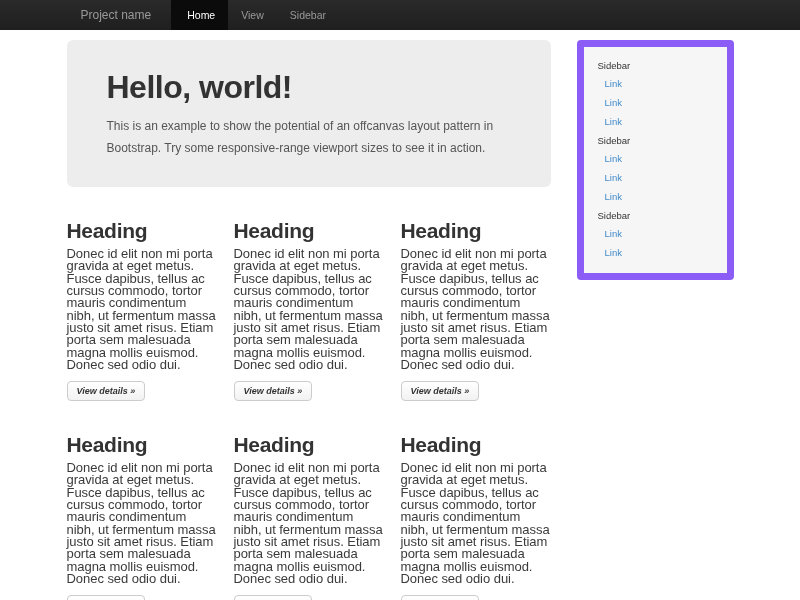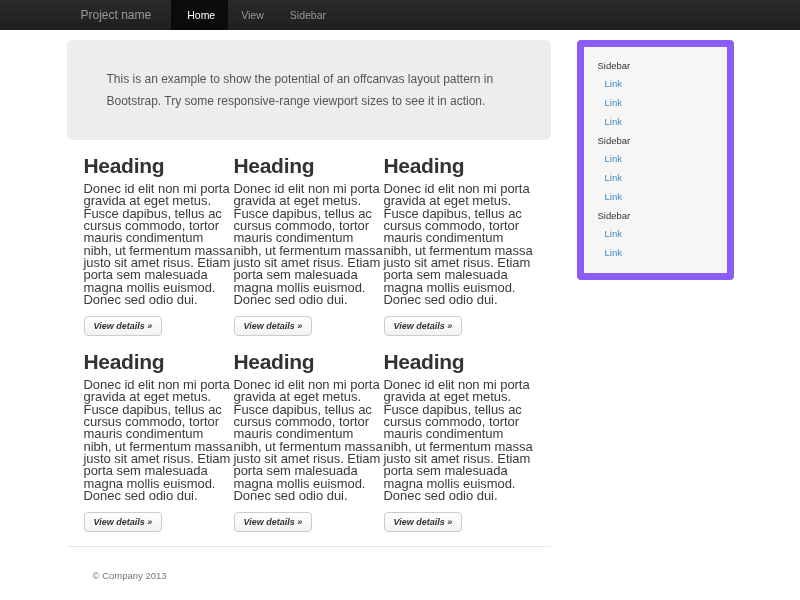--- a/index.html
+++ b/index.html
@@ -62,21 +62,21 @@
     margin: 0 0 10px;
     font-size: 32px; font-weight: bold; color: #333;
     letter-spacing: -0.5px;
   }
   .jumbotron p {
     margin: 0; max-width: 412px;
     font-size: 12px; line-height: 1.8; color: #555;
   }
 
   
-  .row { display: flex; margin-top: 14px; justify-content: center; }
+  .row { display: flex; gap: 17px; margin-top: 32px; justify-content: center; }
   .card { width: 150px; }
   .card h2 {
     margin: 0 0 6px;
     font-size: 21px; line-height: 23px;
     font-weight: bold; color: #333;
     letter-spacing: -0.3px;
   }
   .card p {
     margin: 0 0 9px;
     font-size: 13px; line-height: 12.3px;
@@ -125,20 +125,21 @@
         <a class="nav-item">Sidebar</a>
       </div>
   </div>
 </div>
 
 <div class="container">
 
   <div class="main">
 
     <div class="jumbotron">
+      <h1>Hello, world!</h1>
       <p>This is an example to show the potential of an offcanvas layout pattern in Bootstrap. Try some responsive-range viewport sizes to see it in action.</p>
     </div>
 
     <div id="card-rows">
         <div class="row">
   <div class="card">
     <h2>Heading</h2>
     <p>Donec id elit non mi porta gravida at eget metus. Fusce dapibus, tellus ac cursus commodo, tortor mauris condimentum nibh, ut fermentum massa justo sit amet risus. Etiam porta sem malesuada magna mollis euismod. Donec sed odio dui.</p>
     <button class="btn">View details »</button>
   </div>

